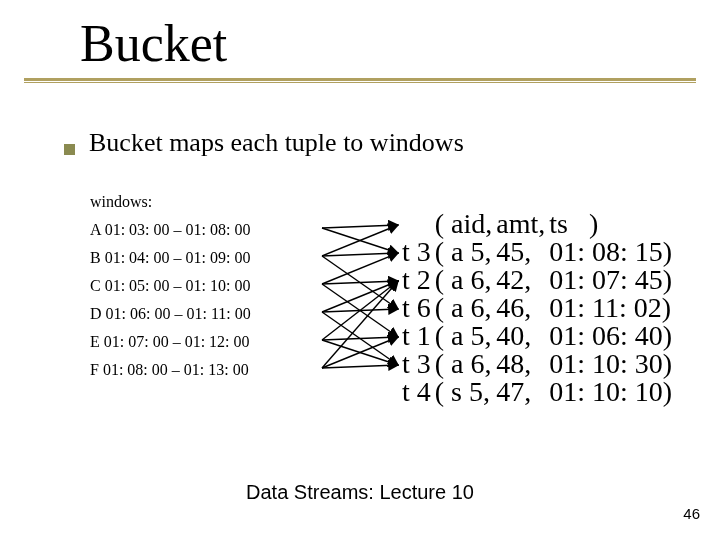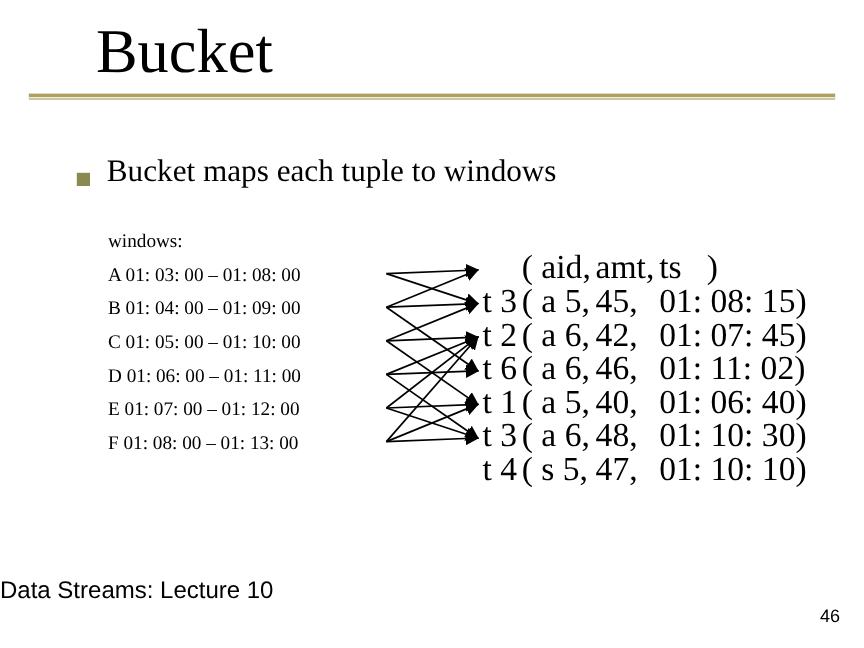--- a/index.html
+++ b/index.html
@@ -91,21 +91,21 @@
     text-align: center;
     font-size: 24px;
   }
   .footer-center {
     position: absolute;
     left: 0;
     right: 0;
     top: 480px;
     font-family: Arial, Helvetica, sans-serif;
     font-size: 20px;
-    text-align: left;
+    text-align: center;
     line-height: 24px;
   }
   .footer-right {
     position: absolute;
     right: 20px;
     bottom: 18px;
     font-family: Arial, Helvetica, sans-serif;
     font-size: 15px;
   }
   svg.arrows {

